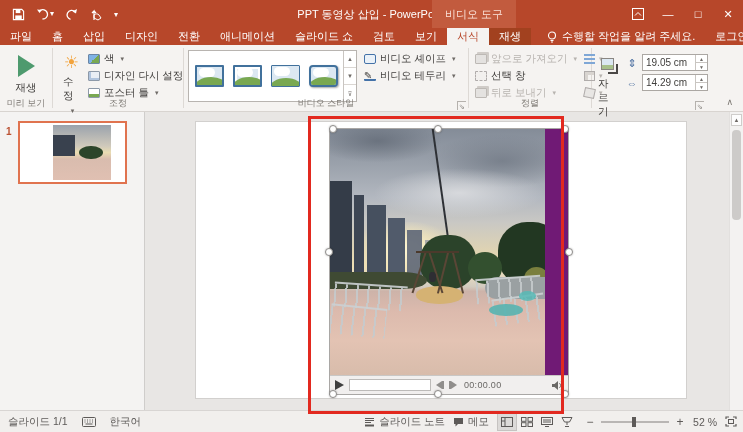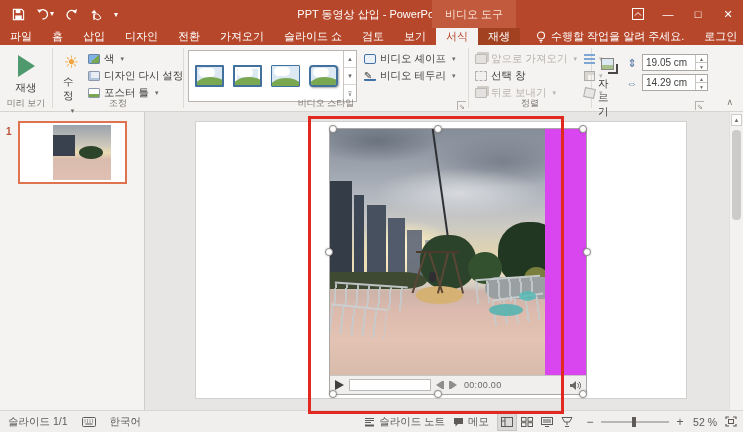--- a/index.html
+++ b/index.html
@@ -94,21 +94,21 @@
   .mini-photo i{position:absolute;display:block;}
   .mp-bldg{left:0;top:18%;width:38%;height:38%;background:#39414e;}
   .mp-tree{left:45%;top:38%;width:40%;height:24%;background:#2c452a;border-radius:50%;}
   .editor{position:absolute;left:146px;top:0;right:0;bottom:0;background:#e8e6e4;}
   .vscroll{position:absolute;right:0;top:0;bottom:0;width:14px;background:#f3f2f1;border-left:1px solid #e2e0de;}
   .vscroll .sb-up{position:absolute;top:2px;left:1px;width:11px;height:12px;background:#fdfdfd;border:1px solid #cfcdcb;font-size:6px;color:#6e6a66;display:flex;align-items:center;justify-content:center;}
   .vscroll .sb-thumb{position:absolute;top:18px;left:2px;width:9px;height:90px;background:#cdcbc9;border-radius:4px;}
   .slide{position:absolute;left:50px;top:10px;width:490px;height:276px;background:#fff;box-shadow:0 0 0 1px #d2d0ce;}
 
   
-  .video{position:absolute;left:184px;top:17px;width:256px;outline:1px solid #a9a7a5;background:#d946ef;}
+  .video{position:absolute;left:184px;top:17px;width:238px;outline:1px solid #a9a7a5;background:#701a75;}
   .photo{position:relative;width:215px;height:246px;overflow:hidden;background:linear-gradient(180deg,#848c98 0%,#9aa1ab 14%,#b3b8c0 28%,#c9c8c4 38%,#e0d4b2 50%,#efe0b4 56%,#e4d8c0 60%,#d3ccc0 64%,#cdb3a9 66%,#dcbaad 74%,#e3c3b3 86%,#d8bcab 100%);}
   .photo i{position:absolute;display:block;}
   .cloud1{left:-8%;top:-4%;width:60%;height:18%;background:radial-gradient(ellipse,rgba(96,104,116,.75),rgba(96,104,116,0) 70%);}
   .cloud2{left:45%;top:2%;width:70%;height:22%;background:radial-gradient(ellipse,rgba(108,116,128,.7),rgba(108,116,128,0) 70%);}
   .cloud3{left:20%;top:16%;width:80%;height:20%;background:radial-gradient(ellipse,rgba(225,226,228,.8),rgba(225,226,228,0) 70%);}
   .sunglow{left:12%;top:38%;width:45%;height:22%;background:radial-gradient(ellipse,#fdf4cf 10%,rgba(252,238,190,.55) 45%,rgba(252,238,190,0) 75%);}
   .bldg{background:#39414e;}
   .b1{left:0;top:21%;width:10%;height:40%;background:#343c48;}
   .b2{left:11%;top:27%;width:5%;height:34%;background:#3d4654;}
   .b3{left:17%;top:31%;width:9%;height:30%;background:#46505f;}
@@ -216,21 +216,21 @@
     <span class="win-btn">✕</span>
   </div>
 </div>
 
 <div class="tabrow">
   <span class="tab">파일</span>
   <span class="tab">홈</span>
   <span class="tab">삽입</span>
   <span class="tab">디자인</span>
   <span class="tab">전환</span>
-  <span class="tab">가져오기</span>
+  <span class="tab">애니메이션</span>
   <span class="tab">슬라이드 쇼</span>
   <span class="tab">검토</span>
   <span class="tab">보기</span>
   <span class="tab active">서식</span>
   <span class="tab contextual">재생</span>
   <span class="tellme">
     <span class="ico">
         <svg width="10" height="12" viewBox="0 0 10 12">
           <circle cx="5" cy="4.5" r="3.5" fill="none" stroke="#fff" stroke-width="1.1"></circle>
           <path d="M3.5 9.5h3M4 11h2" stroke="#fff" stroke-width="1.1"></path>

